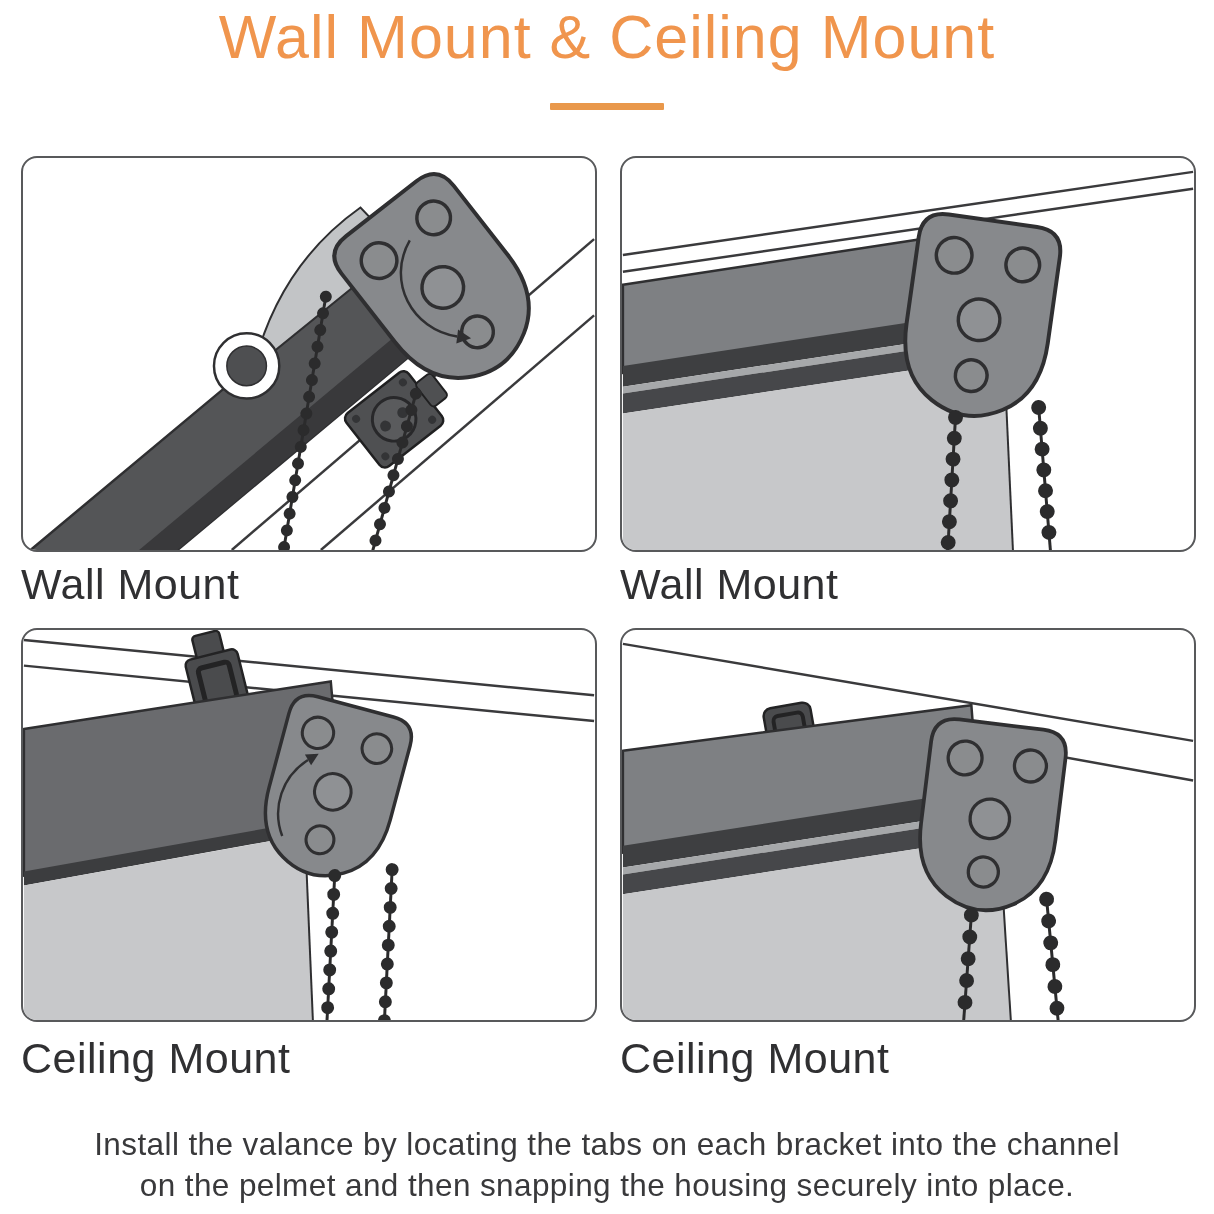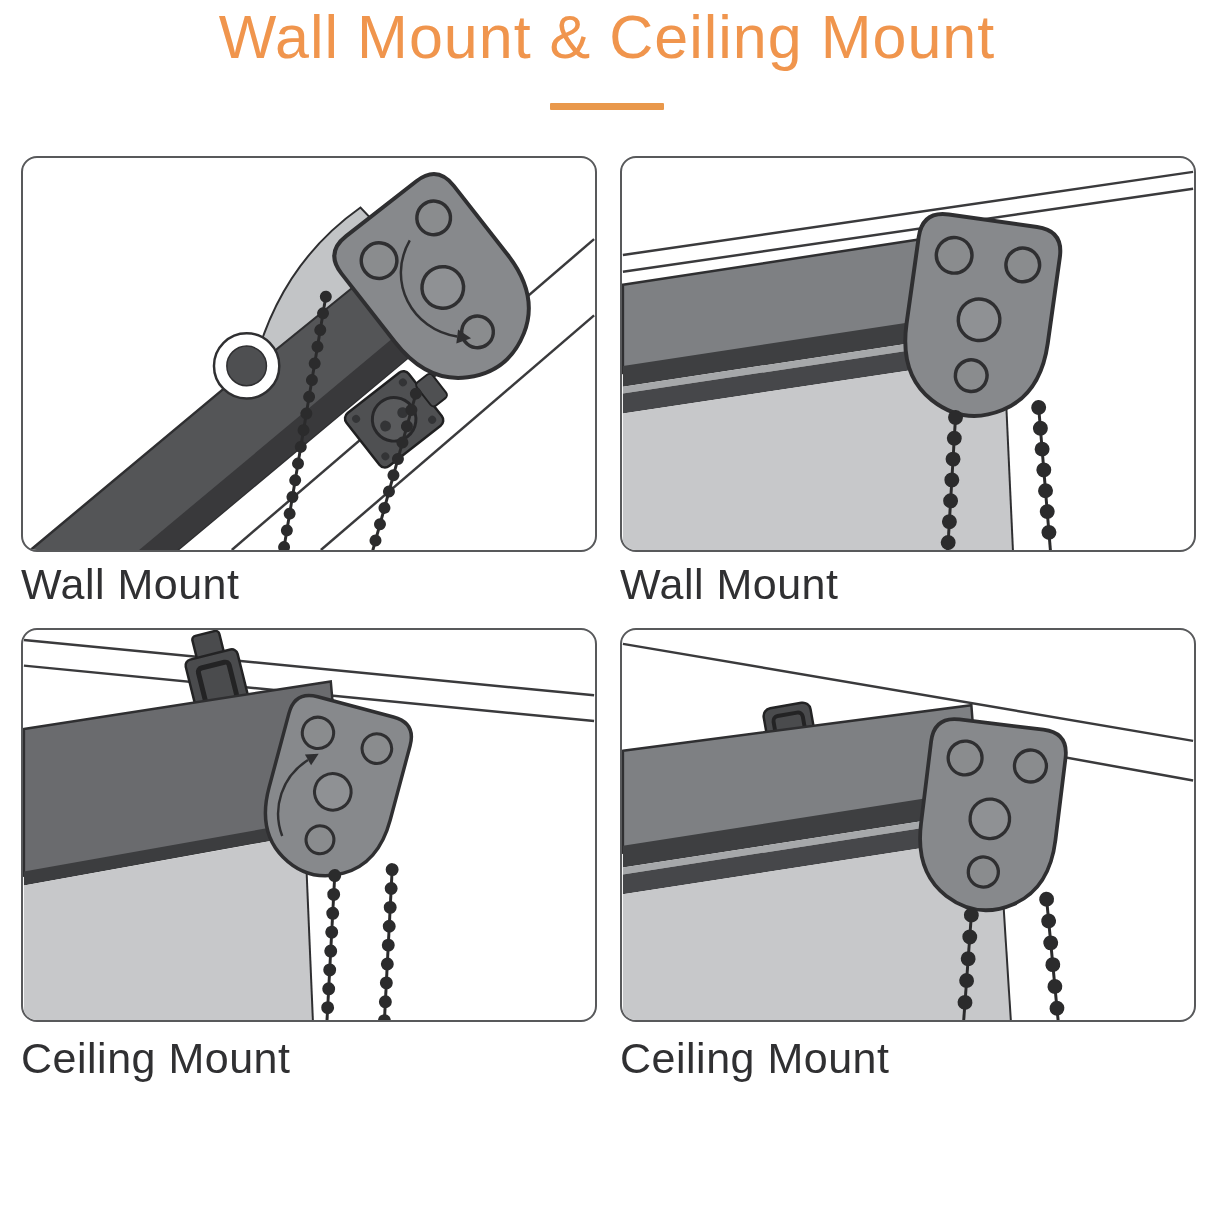--- a/index.html
+++ b/index.html
@@ -174,14 +174,18 @@
         <line x1="428" y1="272" x2="440" y2="398" stroke="#2B2B2C" stroke-width="15" stroke-linecap="round" stroke-dasharray="0.1 22"></line>
       </g>
     </svg>
   </div>
 
   <div class="panel-label" id="label-tl">Wall Mount</div>
   <div class="panel-label" id="label-tr">Wall Mount</div>
   <div class="panel-label" id="label-bl">Ceiling Mount</div>
   <div class="panel-label" id="label-br">Ceiling Mount</div>
 
+  <div class="footer">
+    <div>Install the valance by locating the tabs on each bracket into the channel</div>
+    <div>on the pelmet and then snapping the housing securely into place.</div>
+  </div>
 
 </div>
 
 </body></html>

